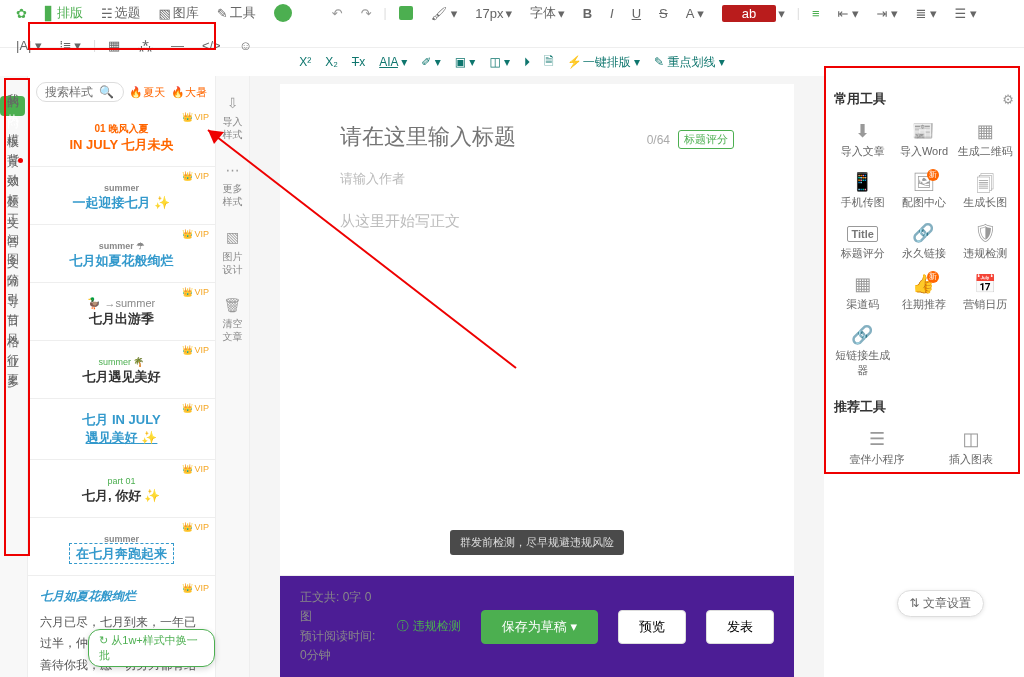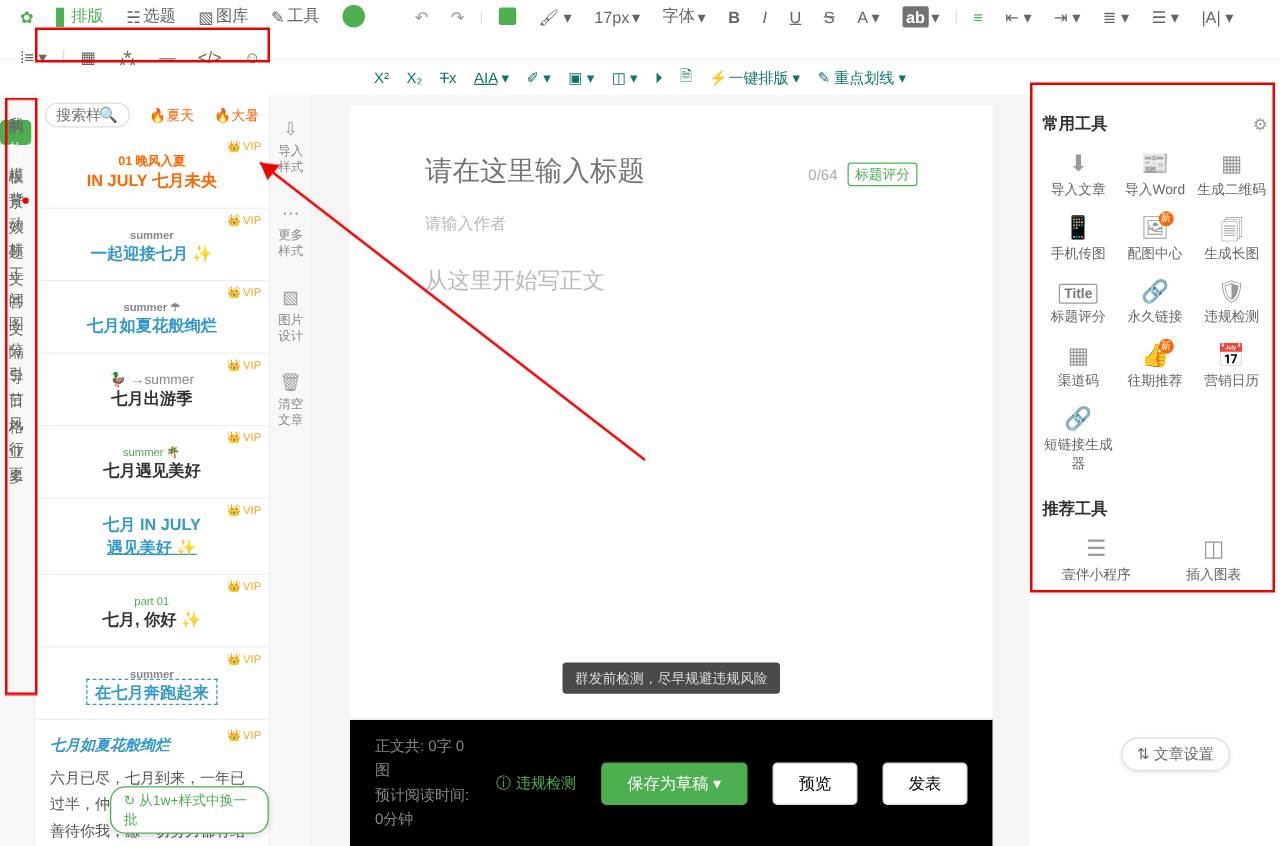--- a/index.html
+++ b/index.html
@@ -20,21 +20,21 @@
     .col-tabs { width: 28px; background: #f8f8f8; border-right: 1px solid #eee; }
     .col-tabs .tab { writing-mode: vertical-rl; text-orientation: upright; padding: 8px 4px; font-size: 12px; color: #666; text-align: center; cursor: pointer; letter-spacing: 2px; }
     .col-tabs .tab.active { background: #4caf50; color: white; border-radius: 4px; }
     .col-tabs .tab.red-dot { position: relative; }
     .col-tabs .tab.red-dot::after { content:''; position:absolute; top:2px; right:2px; width:5px; height:5px; background:#e00; border-radius:50%; }
 
     .col-styles { width: 188px; border-right: 1px solid #eee; display: flex; flex-direction: column; }
     .search-bar { display: flex; align-items: center; padding: 6px 8px; gap: 6px; }
     .search-input-wrap { flex:1; display:flex; border: 1px solid #ddd; border-radius: 12px; padding: 2px 8px; }
     .search-input-wrap input { border: none; outline: none; width: 100%; font-size: 12px; }
-    .hot-tag { color: #f60; font-size: 11px; cursor:pointer;margin-left:10px; }
+    .hot-tag { color: #f60; font-size: 11px; cursor:pointer; }
     .style-list { flex:1; overflow-y: auto; }
     .style-item { border-bottom: 1px solid #eee; padding: 12px 8px; position: relative; cursor: pointer; min-height: 50px; display:flex; align-items:center; justify-content:center; }
     .vip-badge { position: absolute; top: 4px; right: 6px; font-size: 9px; color: #f5a623; display:flex; align-items:center; gap:1px;}
     .vip-badge::before { content:'👑'; font-size:9px; }
     .style-preview { font-size: 13px; color:#333; text-align:center; }
     .style-preview.orange { color:#f60; font-weight:bold; }
     .style-preview.blue { color:#3399cc; font-weight:bold; }
     .paragraph-item { padding: 10px 12px; font-size: 12px; line-height: 1.8; color:#555; }
     .paragraph-title { color:#3399cc; font-weight:bold; margin-bottom:4px; font-style:italic; }
     .float-refresh { position:absolute; bottom:10px; left:60px; background:#fff; border:1px solid #4caf50; color:#4caf50; border-radius:12px; padding:3px 10px; font-size:11px; box-shadow:0 2px 6px rgba(0,0,0,.15); }
@@ -42,24 +42,24 @@
     .col-quick { width: 34px; background: #f8f8f8; border-right: 1px solid #eee; padding-top: 8px; }
     .quick-item { text-align: center; padding: 10px 2px; font-size: 10px; color: #888; cursor: pointer; line-height:1.3; }
     .quick-icon { font-size: 14px; display:block; margin-bottom:3px; color:#999; }
 
     .editor-area { flex: 1; display: flex; flex-direction: column; background: #f5f5f5; position:relative; }
     .editor-canvas { flex:1; background: #fff; margin: 8px 30px 0 30px; padding: 40px 60px; position: relative; }
     .title-input { font-size: 22px; color: #bbb; border: none; outline: none; width: 70%; }
     .title-count { position: absolute; right: 60px; top: 46px; font-size: 12px; color: #aaa; display:flex; align-items:center; gap:8px; }
     .score-badge { border:1px solid #4caf50; color:#4caf50; border-radius:3px; padding:1px 5px; font-size:11px; }
     .author-input { margin-top: 20px; font-size: 13px; color: #bbb; }
-    .body-placeholder { margin-top: 24px; font-size: 18px; color: #bbb; }
+    .body-placeholder { margin-top: 24px; font-size: 15px; color: #bbb; }
     .black-tooltip { position:absolute; bottom:20px; left:50%; transform:translateX(-50%); background:#4a4a4a; color:#ddd; font-size:11px; padding:5px 10px; border-radius:3px; }
 
-    .editor-footer { background:#000000; margin:0 30px; border-top:1px solid #eee; padding:12px 20px; display:flex; align-items:center; gap:20px; font-size:12px; color:#888; }
+    .editor-footer { background:#4c1d95; margin:0 30px; border-top:1px solid #eee; padding:12px 20px; display:flex; align-items:center; gap:20px; font-size:12px; color:#888; }
     .editor-footer .stats { flex:1; line-height:1.6; }
     .btn { padding:7px 20px; border-radius:4px; border:1px solid #ddd; background:#fff; cursor:pointer; font-size:13px; }
     .btn.green { background:#4caf50; color:#fff; border-color:#4caf50; }
     .violation-check { color:#4caf50; display:flex; align-items:center; gap:4px; cursor:pointer;}
 
     .right-panel { width: 200px; padding: 14px 10px; }
     .panel-section { margin-bottom: 20px; }
     .panel-header { display:flex; justify-content:space-between; align-items:center; font-size:13px; color:#333; font-weight:bold; margin-bottom:12px; }
     .panel-header .gear { color:#999; font-weight:normal; cursor:pointer; }
     .tool-grid { display:grid; grid-template-columns: repeat(3, 1fr); gap: 12px 4px; }
@@ -97,21 +97,21 @@
   <span class="tool-item">
       <i>I</i>
     </span>
   <span class="tool-item">
       <u>U</u>
     </span>
   <span class="tool-item">
       <s>S</s>
     </span>
   <span class="tool-item">A ▾</span>
-  <span class="tool-item"><span style="background:#737373;color:#fff;padding:1px 3px;border-radius:2px;font-weight:bold;">ab</span> ▾</span>
+  <span class="tool-item"><span style="background:#b91c1c;color:#fff;padding:1px 20px;border-radius:2px;">ab</span> ▾</span>
   <span style="color:#ddd;">|</span>
   <span class="tool-item green">≡</span>
   <span class="tool-item">⇤ ▾</span>
   <span class="tool-item">⇥ ▾</span>
   <span class="tool-item">≣ ▾</span>
   <span class="tool-item">☰ ▾</span>
   <span class="tool-item">|A| ▾</span>
   <span class="tool-item">⁞≡ ▾</span>
   <span style="color:#ddd;">|</span>
   <span class="tool-item">▦</span>

